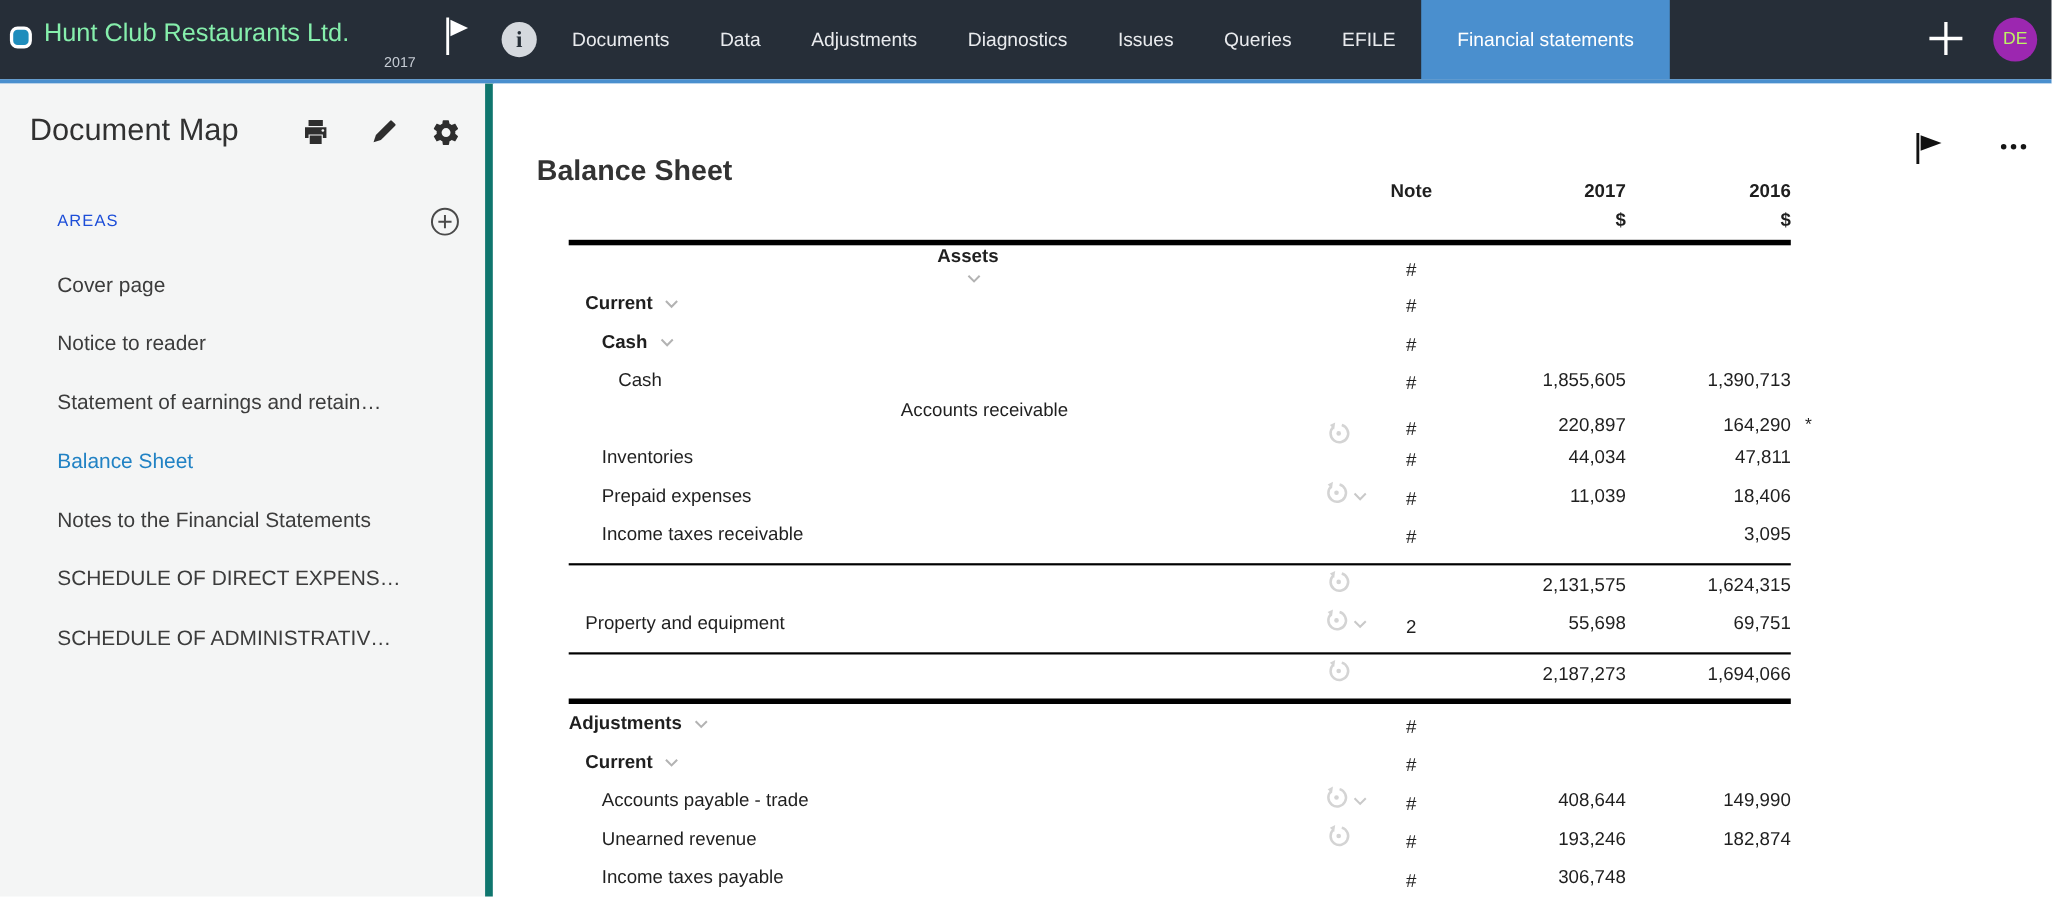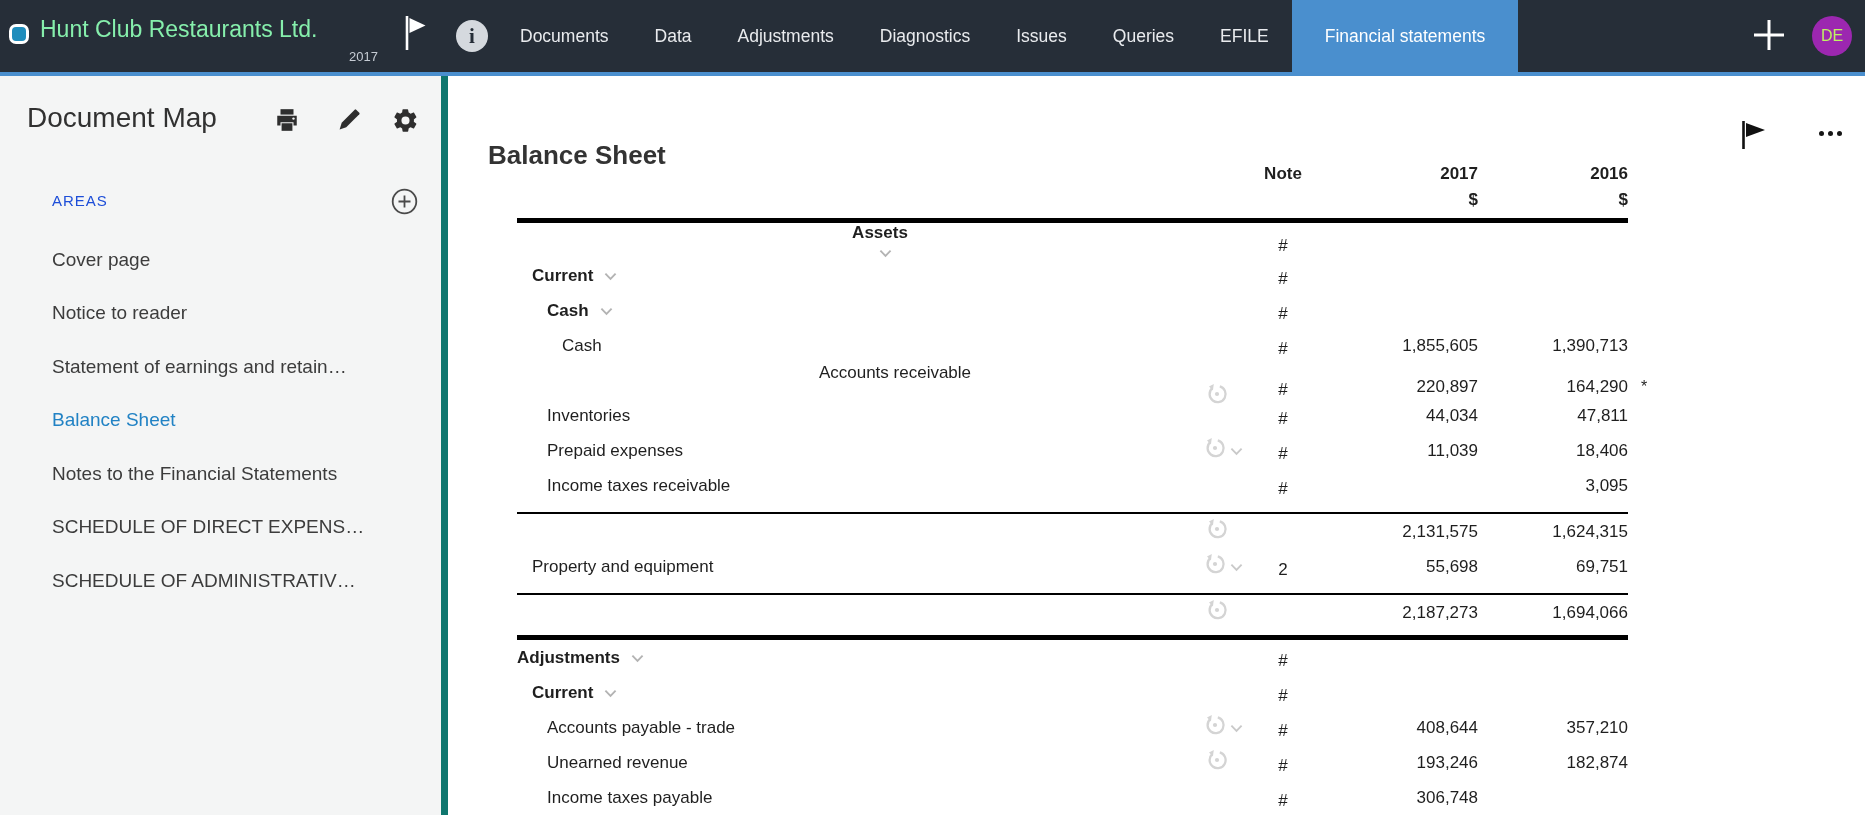--- a/index.html
+++ b/index.html
@@ -399,21 +399,21 @@
         </span>
         <span class="cl-chev">
           <svg width="13" height="9" viewBox="0 0 14 9">
                   <path d="M1.5 1.5L7 7l5.5-5.5" fill="none" stroke="currentColor" stroke-width="2"></path>
                 </svg>
         </span>
       </span>
     </div>
     <div class="c-note">#</div>
     <div class="c-v">408,644</div>
-    <div class="c-v">357,210</div>
+    <div class="c-v">149,990</div>
     <div class="c-star"></div>
   </div>
         <div class="t-row">
     <div class="c-label" style="padding-left: 30px;">
       <span class="lbl">Unearned revenue</span>
 
       <span class="icon-cluster pad">
         <span class="cl-rev">
           <svg width="22" height="22" viewBox="0 0 22 22">
                   <path d="M13.8 3.4A8 8 0 1 1 6.2 5.2" fill="none" stroke="currentColor" stroke-width="2.3"></path>

